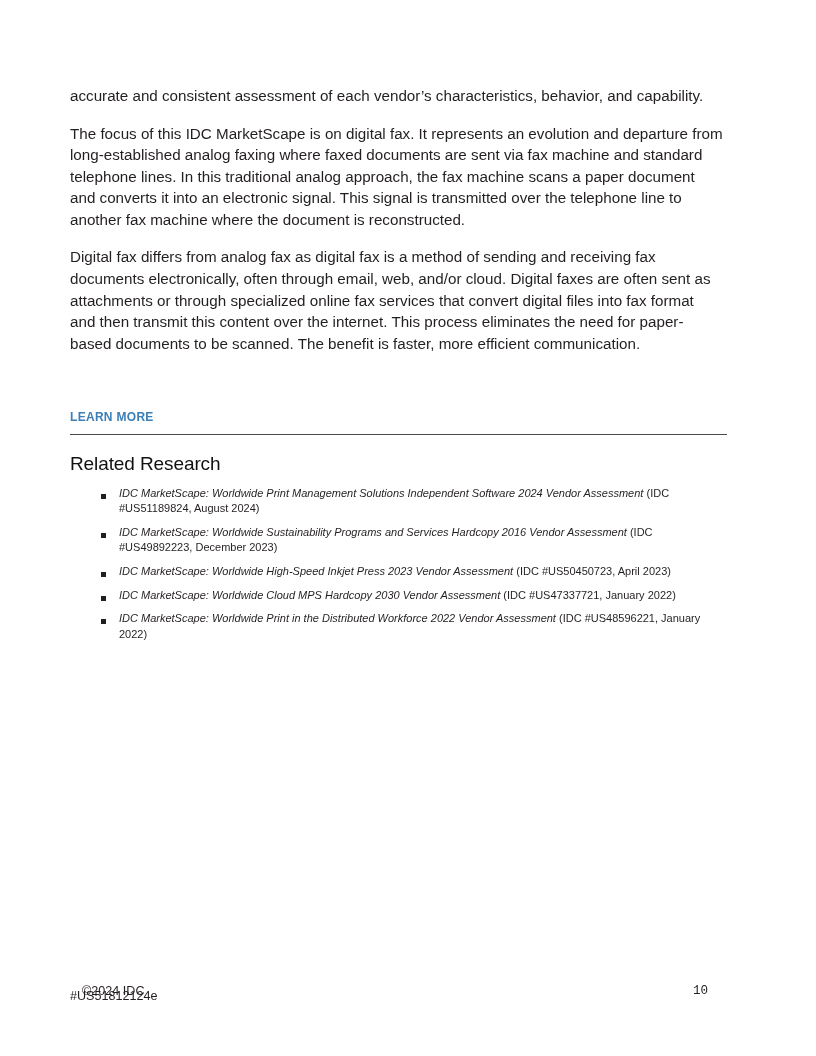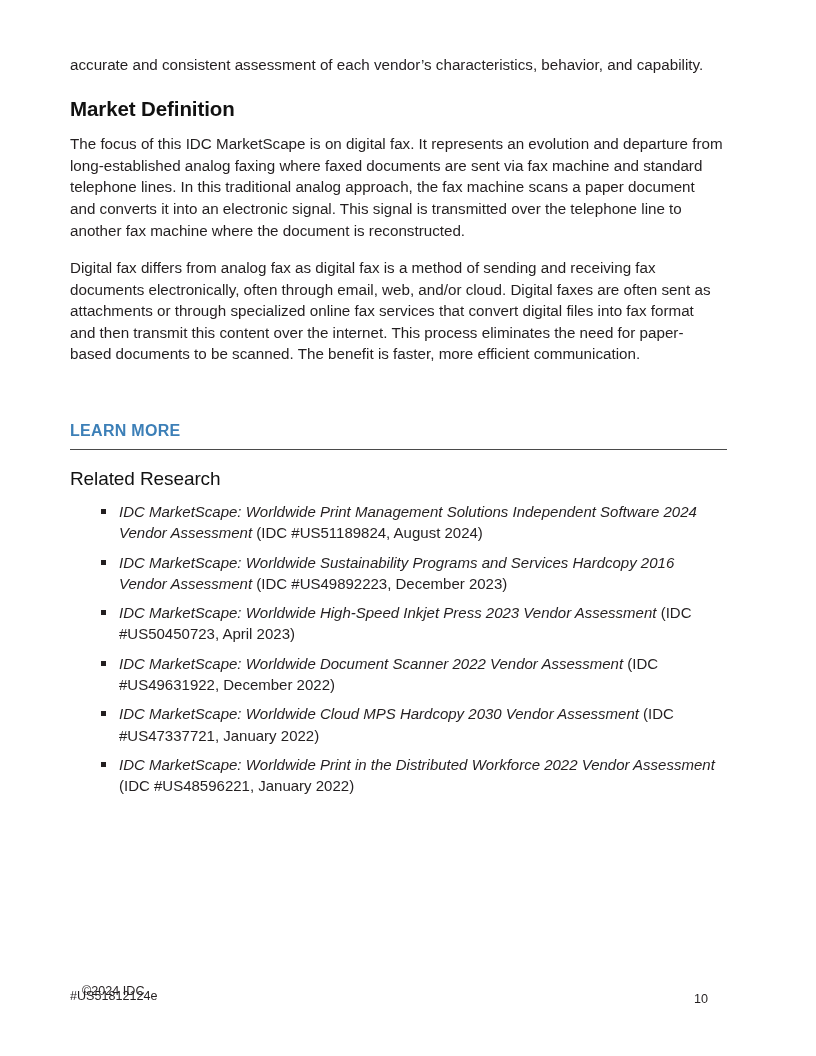--- a/index.html
+++ b/index.html
@@ -13,21 +13,21 @@
     height: 1056px;
     background: #ffffff;
     font-family: "Liberation Sans", sans-serif;
     color: #1a1a1a;
     overflow: hidden;
     box-sizing: border-box;
   }
   .content {
     position: absolute;
     left: 70px;
-    top: 54px;
+    top: 85px;
     width: 653px;
   }
 
   p.body-text {
     margin: 0 0 16px 0;
     font-size: 15.2px;
     line-height: 1.42;
     color: #231f20;
     text-align: left;
   }
@@ -39,21 +39,21 @@
     font-weight: bold;
     line-height: 1.25;
     color: #111111;
     letter-spacing: -0.1px;
   }
 
   .learn-more-block {
     margin-top: 56px;
   }
   .learn-more-title {
-    font-size: 16px;
+    font-size: 12px;
     font-weight: bold;
     color: #3c7fb7;
     letter-spacing: 0.3px;
     line-height: 1.2;
     margin: 0;
   }
   .learn-more-rule {
     margin-top: 9px;
     border: 0;
     border-top: 1.6px solid #4a4a4a;
@@ -72,21 +72,21 @@
 
   ul.related-list {
     list-style: none;
     margin: 0;
     padding: 0;
   }
   ul.related-list li {
     position: relative;
     padding-left: 49px;
     margin-bottom: 8px;
-    font-size: 15px;
+    font-size: 11px;
     line-height: 1.42;
     color: #231f20;
   }
   ul.related-list li:last-child { margin-bottom: 8px; }
   ul.related-list li .sq-bullet {
     position: absolute;
     left: 31px;
     top: 8px;
     width: 5px;
     height: 5px;
@@ -112,50 +112,49 @@
   .footer .f-center {
     position: absolute;
     left: 0;
     right: 0;
     top: 5px;
     text-align: left;
   }
   .footer .f-right {
     position: absolute;
     right: 15px;
-    top: 8px;
+    top: 0;
     text-align: right;
+    font-family: Liberation Mono, monospace;
   }
 </style>
 </head>
 <body>
 
 <div class="page">
 
   <div class="content">
 
     <p class="body-text">accurate and consistent assessment of each vendor’s characteristics, behavior, and capability.</p>
 
-    <h2 class="section-heading">Market Definition</h2>
 
     <p class="body-text">The focus of this IDC MarketScape is on digital fax. It represents an evolution and departure from long-established analog faxing where faxed documents are sent via fax machine and standard telephone lines. In this traditional analog approach, the fax machine scans a paper document and converts it into an electronic signal. This signal is transmitted over the telephone line to another fax machine where the document is reconstructed.</p>
 
     <p class="body-text">Digital fax differs from analog fax as digital fax is a method of sending and receiving fax documents electronically, often through email, web, and/or cloud. Digital faxes are often sent as attachments or through specialized online fax services that convert digital files into fax format and then transmit this content over the internet. This process eliminates the need for paper-based documents to be scanned. The benefit is faster, more efficient communication.</p>
 
     <div class="learn-more-block">
       <div class="learn-more-title">LEARN MORE</div>
       <hr class="learn-more-rule">
 
       <h3 class="sub-heading">Related Research</h3>
 
       <ul class="related-list">
           <li><span class="sq-bullet"></span><span class="ref-title">IDC MarketScape: Worldwide Print Management Solutions Independent Software 2024 Vendor Assessment</span><span class="ref-meta"> (IDC #US51189824, August 2024)</span></li>
           <li><span class="sq-bullet"></span><span class="ref-title">IDC MarketScape: Worldwide Sustainability Programs and Services Hardcopy 2016 Vendor Assessment</span><span class="ref-meta"> (IDC #US49892223, December 2023)</span></li>
           <li><span class="sq-bullet"></span><span class="ref-title">IDC MarketScape: Worldwide High-Speed Inkjet Press 2023 Vendor Assessment</span><span class="ref-meta"> (IDC #US50450723, April 2023)</span></li>
-          <li><span class="sq-bullet"></span><span class="ref-title">IDC MarketScape: Worldwide Document Scanner 2022 Vendor Assessment</span><span class="ref-meta"> (IDC #US49631922, December 2022)</span></li>
           <li><span class="sq-bullet"></span><span class="ref-title">IDC MarketScape: Worldwide Cloud MPS Hardcopy 2030 Vendor Assessment</span><span class="ref-meta"> (IDC #US47337721, January 2022)</span></li>
           <li><span class="sq-bullet"></span><span class="ref-title">IDC MarketScape: Worldwide Print in the Distributed Workforce 2022 Vendor Assessment</span><span class="ref-meta"> (IDC #US48596221, January 2022)</span></li>
         </ul>
     </div>
 
   </div>
 
   <div class="footer">
     <span class="f-left">©2024 IDC</span>
     <span class="f-center">#US51812124e</span>

